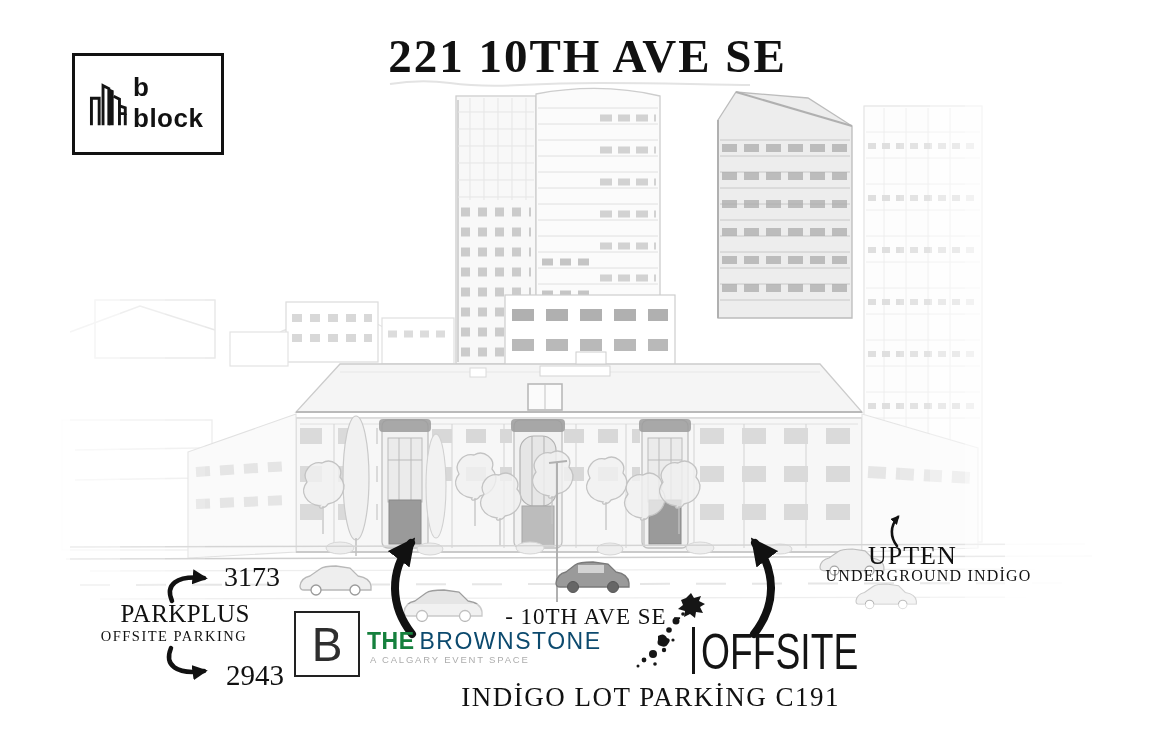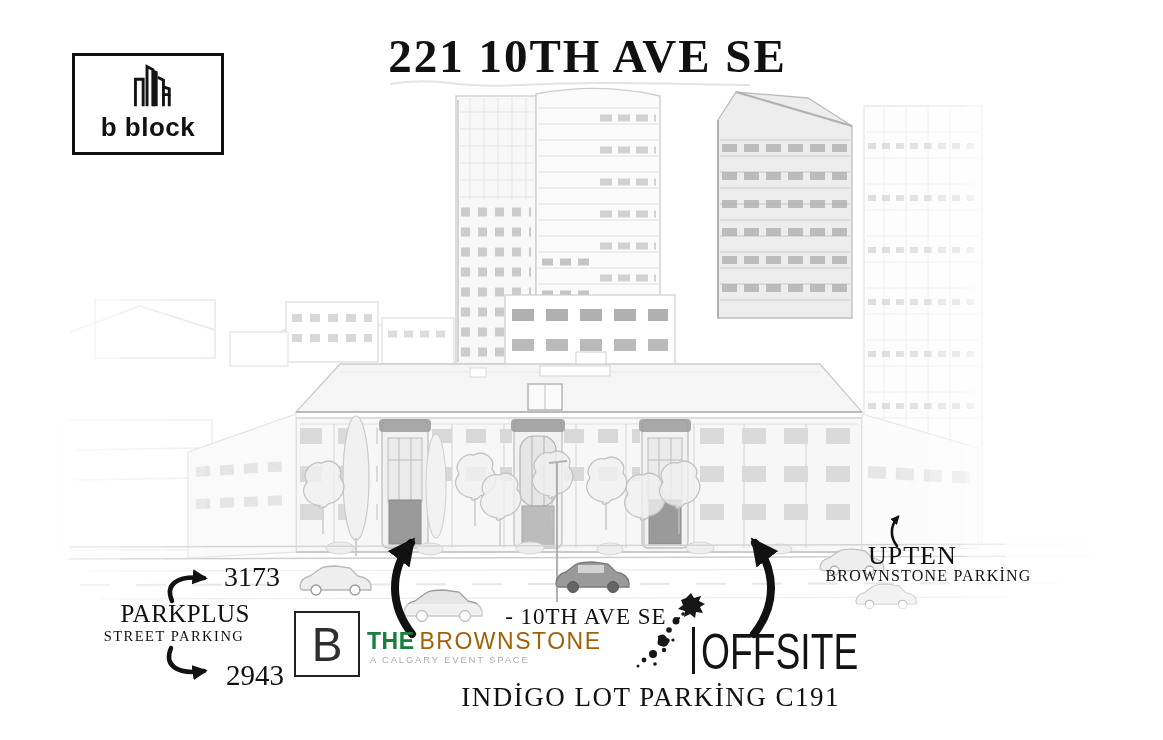--- a/index.html
+++ b/index.html
@@ -3,21 +3,21 @@
 <meta charset="utf-8">
 <style>
   html,body{margin:0;padding:0;background:#ffffff;}
   .stage{position:relative;width:1163px;height:740px;background:#ffffff;overflow:hidden;
          font-family:"Liberation Serif", serif;color:#111;}
   svg{display:block;}
   .sketch{position:absolute;left:0;top:0;z-index:1;}
   .arrows{position:absolute;left:0;top:0;z-index:4;}
   
   .bblock-box{position:absolute;left:72px;top:53px;width:146px;height:96px;border:3px solid #111;
-              z-index:5;display:flex;flex-direction:column;align-items:center;justify-content:flex-start;background:transparent;}
+              z-index:5;display:flex;flex-direction:row;align-items:center;justify-content:flex-start;background:transparent;}
   .bblock-label{font-family:"Liberation Sans", sans-serif;font-weight:bold;font-size:26px;letter-spacing:.5px;margin-top:-2px;}
   
   .title{position:absolute;left:285px;top:26px;width:593px;text-align:center;z-index:5;
          font-size:47px;font-weight:bold;letter-spacing:2px;line-height:1.05;margin:6px;}
   
   .parkplus-title{position:absolute;left:98px;top:600px;width:152px;text-align:right;font-size:25px;letter-spacing:.5px;z-index:5;}
   .parkplus-sub{position:absolute;left:92px;top:628px;width:164px;text-align:center;font-size:14.5px;letter-spacing:1.5px;z-index:5;}
   .zone-upper{position:absolute;left:224px;top:561px;font-size:28px;z-index:5;}
   .zone-lower{position:absolute;left:226px;top:659px;font-size:29px;z-index:5;}
   
@@ -25,21 +25,21 @@
   .indigo-label{position:absolute;left:330px;top:682px;width:510px;text-align:right;font-size:27px;letter-spacing:1.5px;z-index:5;}
   
   .upten-title{position:absolute;left:868px;top:541px;width:125px;font-size:26px;letter-spacing:1px;z-index:5;}
   .upten-sub{position:absolute;left:806px;top:567px;width:245px;text-align:center;font-size:16px;letter-spacing:1.2px;z-index:5;}
   
   .b-box{position:absolute;left:294px;top:611px;width:62px;height:62px;border:2px solid #222;z-index:5;
          display:flex;align-items:center;justify-content:center;background:rgba(255,255,255,.6);}
   .b-initial{font-family:"Liberation Sans", sans-serif;font-size:46px;font-weight:normal;color:#2e2e2e;transform:scaleY(1.04);}
   .brand-line{position:absolute;left:367px;top:628px;z-index:5;font-family:"Liberation Sans", sans-serif;font-size:23px;white-space:nowrap;}
   .brand-the{font-weight:bold;color:#15803d;letter-spacing:.5px;}
-  .brand-name{font-weight:normal;color:#a16207;letter-spacing:1.5px;margin-left:5px;}
+  .brand-name{font-weight:normal;color:#0c4a6e;letter-spacing:1.5px;margin-left:5px;}
   .brand-tagline{position:absolute;left:370px;top:654px;z-index:5;font-family:"Liberation Sans", sans-serif;
                  font-size:9.5px;color:#adadad;letter-spacing:1.8px;text-align:center;}
   
   .offsite-bar{position:absolute;left:692px;top:627px;width:3px;height:47px;background:#141414;z-index:5;}
   .offsite-text{position:absolute;left:701px;top:627px;z-index:5;font-family:"Liberation Sans", sans-serif;
                 font-size:49px;line-height:1;color:#141414;letter-spacing:0;
                 transform:scaleX(.76) scaleY(1.02);transform-origin:left top;white-space:nowrap;}
   .splatter{position:absolute;left:628px;top:588px;z-index:5;}
 </style>
 </head>
@@ -376,21 +376,21 @@
           <line x1="52" y1="40" x2="52" y2="52"></line>
         </g>
       </svg>
     </span>
     <div class="bblock-label">b block</div>
   </div>
 
   <h1 class="title">221 10TH AVE SE</h1>
 
   <div class="parkplus-title">PARKPLUS</div>
-  <div class="parkplus-sub">STREET PARKING</div>
+  <div class="parkplus-sub">OFFSITE PARKING</div>
   <div class="zone-upper">3173</div>
   <div class="zone-lower">2943</div>
 
   <div class="street-label">- 10TH AVE SE -</div>
 
   <div class="b-box">
     <span class="b-initial">B</span>
   </div>
   <div class="brand-line">
     <span class="brand-the">THE</span><span class="brand-name">BROWNSTONE</span>
@@ -409,17 +409,17 @@
       <circle cx="10" cy="78" r="1.5"></circle>
       <circle cx="27" cy="76" r="1.8"></circle>
       <circle cx="45" cy="52" r="1.6"></circle>
       <circle cx="55" cy="26" r="1.8"></circle>
     </g>
   </svg>
   <div class="offsite-bar"></div>
   <div class="offsite-text">OFFSITE</div>
 
   <div class="upten-title">UPTEN</div>
-  <div class="upten-sub">BROWNSTONE PARKİNG</div>
+  <div class="upten-sub">UNDERGROUND INDİGO</div>
 
   <div class="indigo-label">INDİGO LOT PARKİNG C191</div>
 
 </div>
 
 </body></html>

